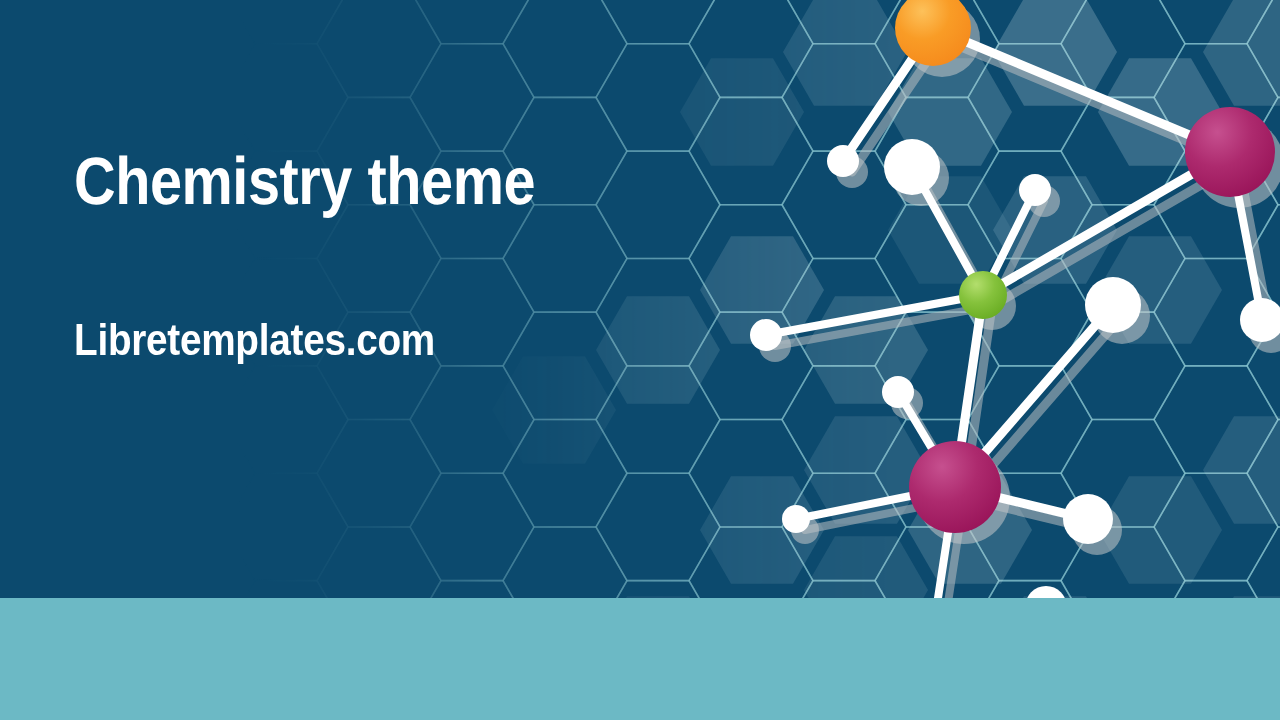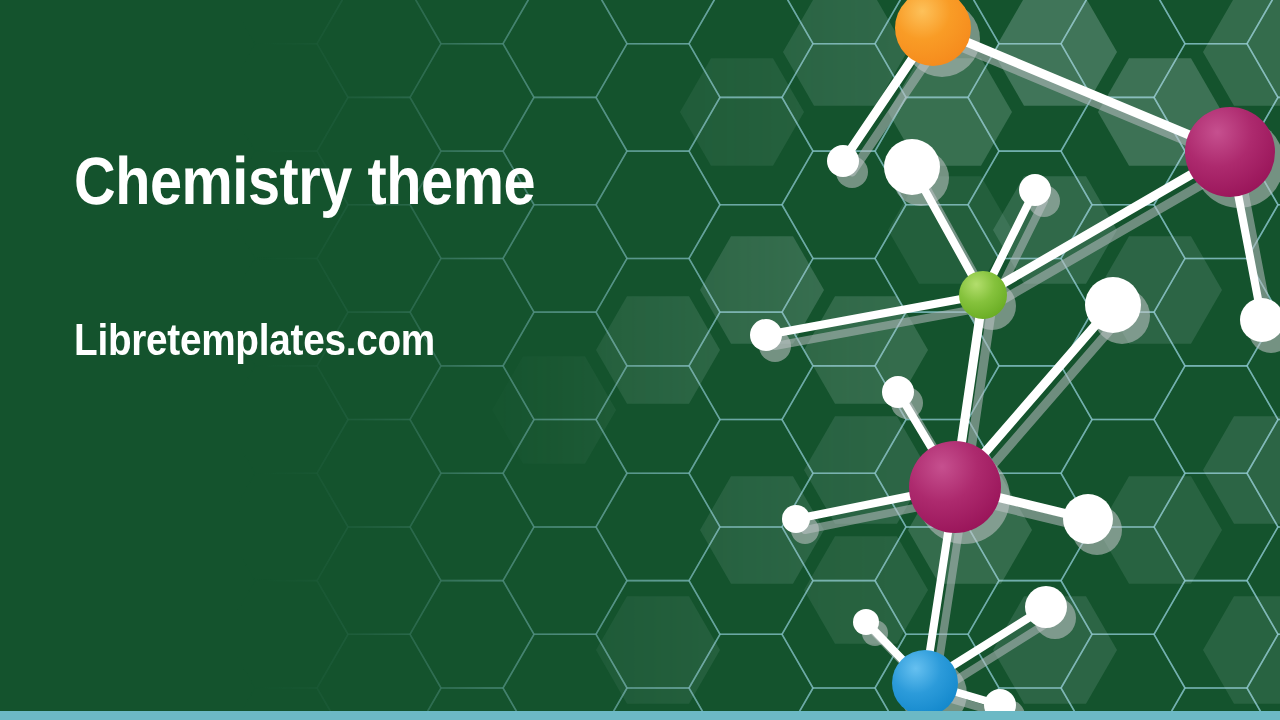--- a/index.html
+++ b/index.html
@@ -3,22 +3,22 @@
 <meta charset="utf-8">
 <title>Chemistry theme</title>
 <style>
   html,body{margin:0;padding:0;}
   body{
     width:1280px;height:720px;overflow:hidden;
     font-family:"Liberation Sans","DejaVu Sans",sans-serif;
     background:#6CB9C5;
   }
   #slide{
-    position:relative;width:1280px;height:711px;overflow:hidden;
-    background:#14532d;
+    position:relative;width:1280px;height:598px;overflow:hidden;
+    background:#0c4a6e;
   }
   .layer{position:absolute;left:0;top:0;width:1280px;height:720px;}
   #hex-layer{pointer-events:none;}
   #molecule-layer{pointer-events:none;}
 
   
   #text-block{
     position:absolute;left:74px;top:148px;width:560px;
     z-index:5;
   }

